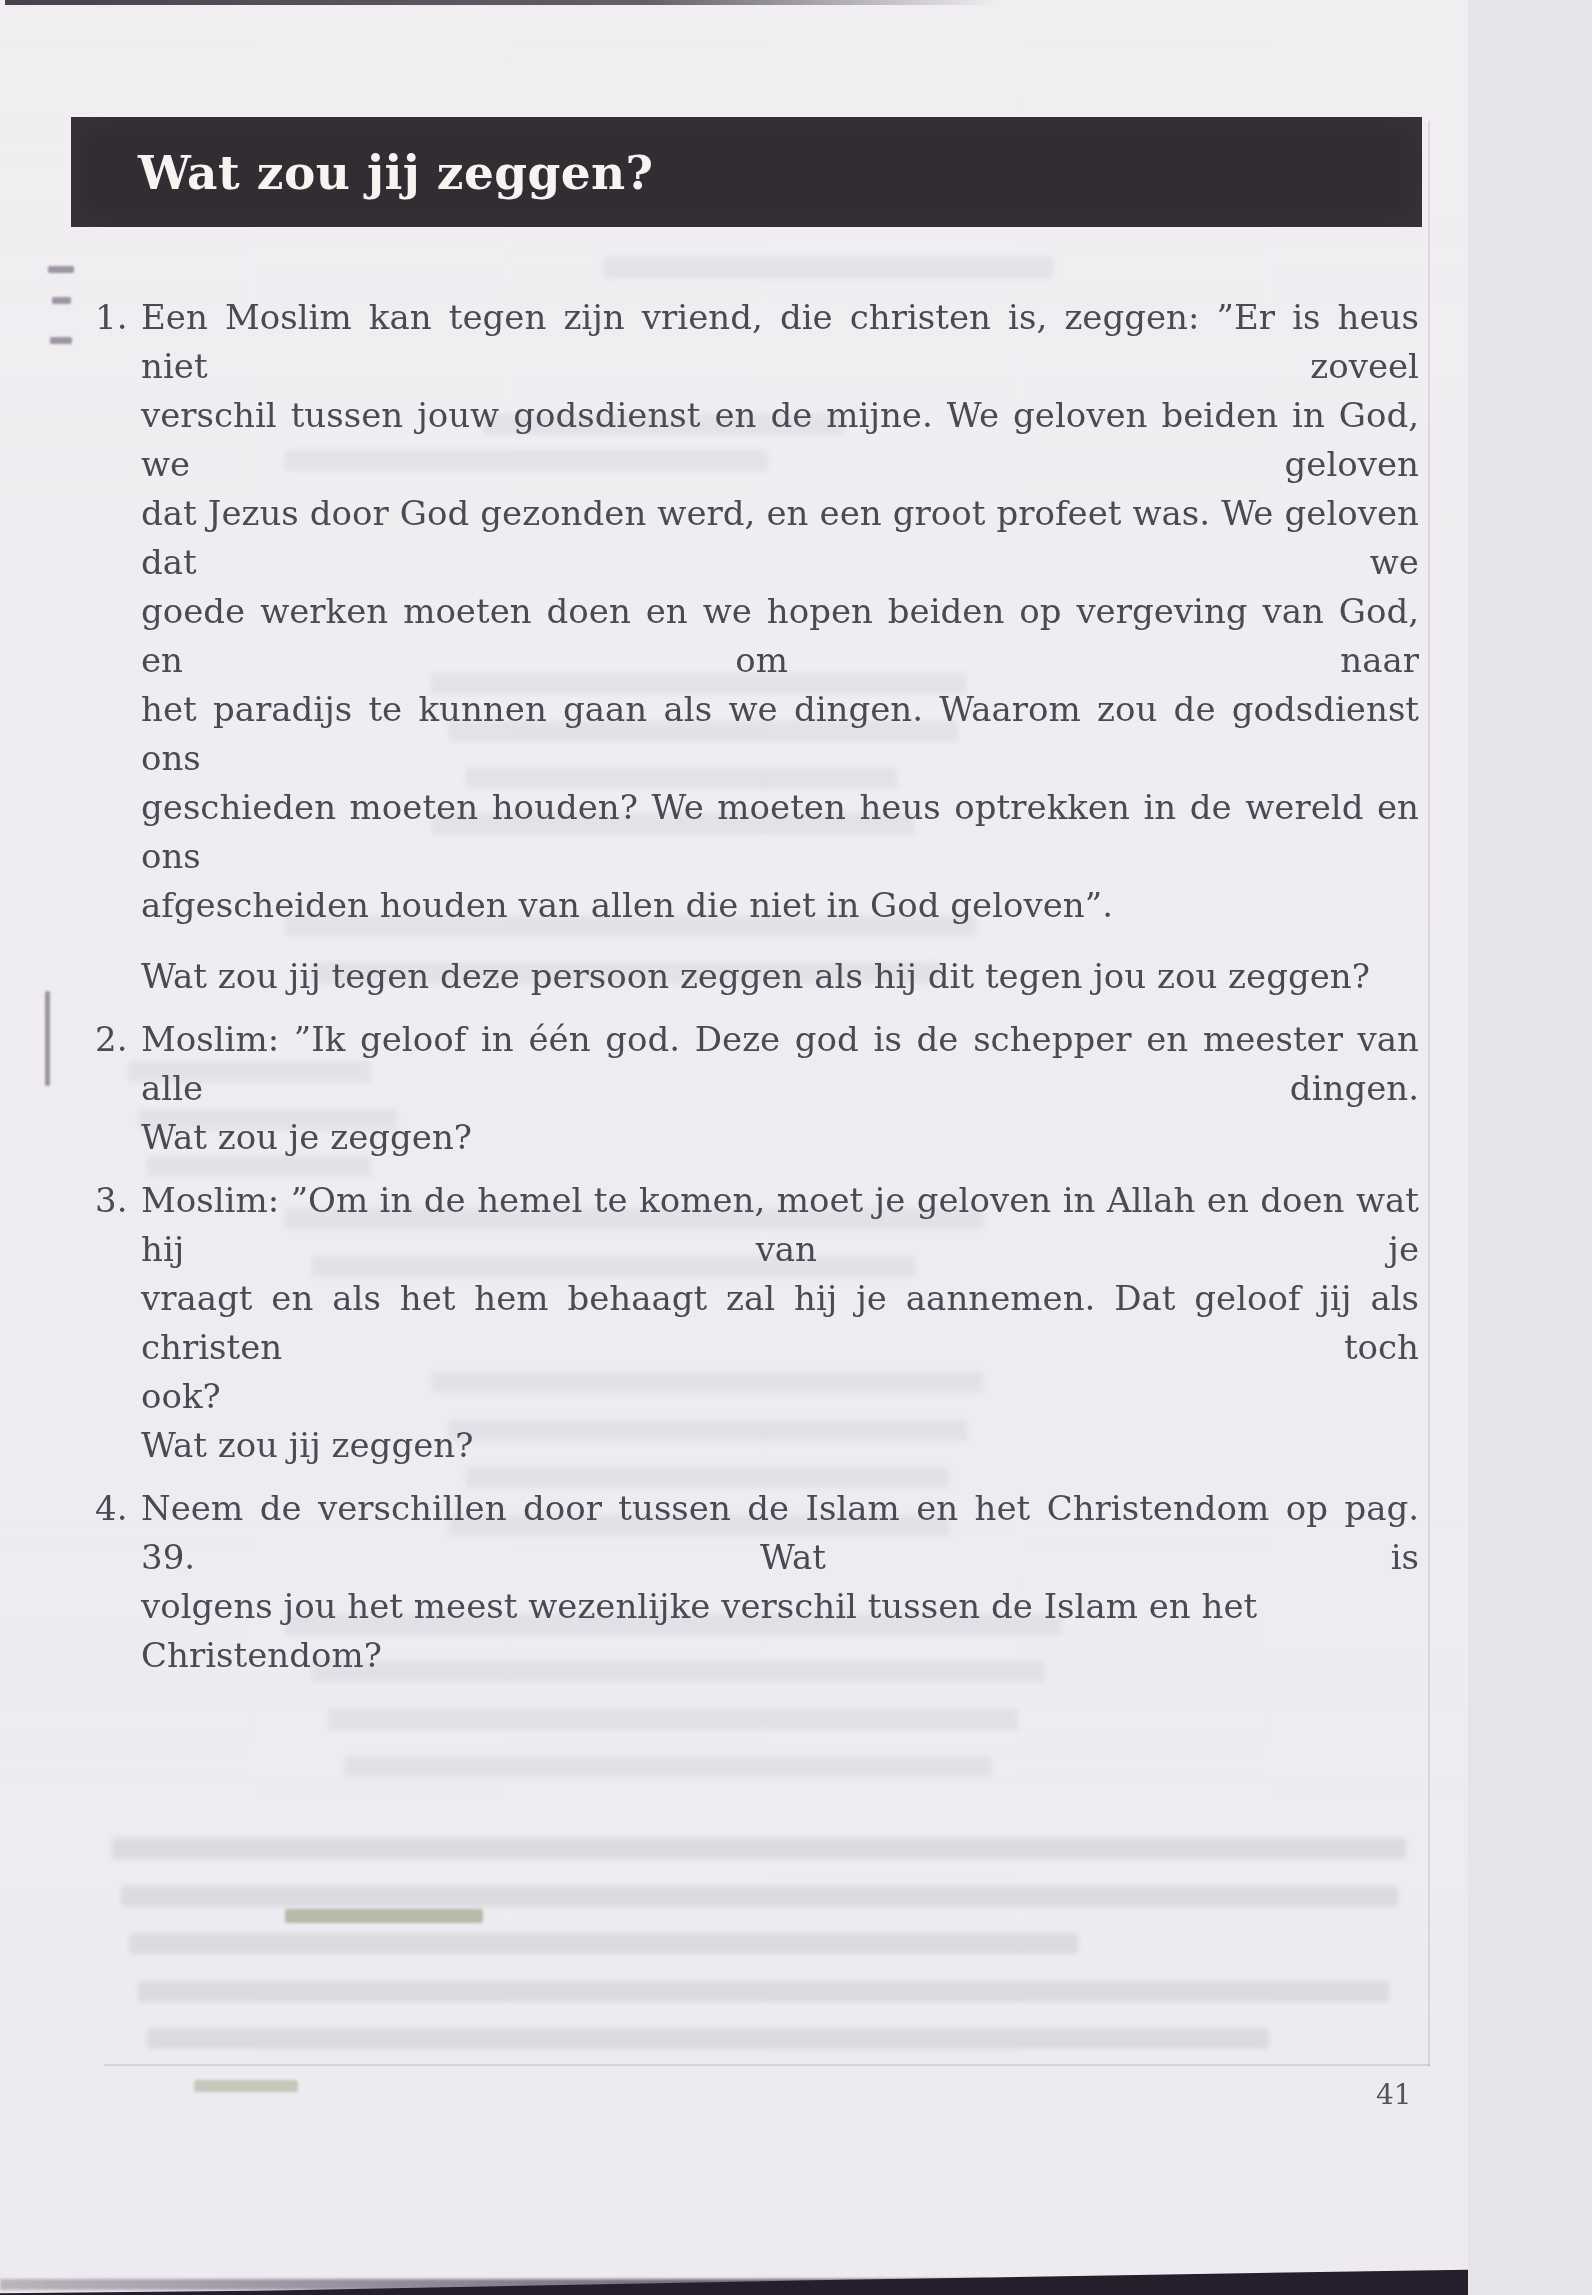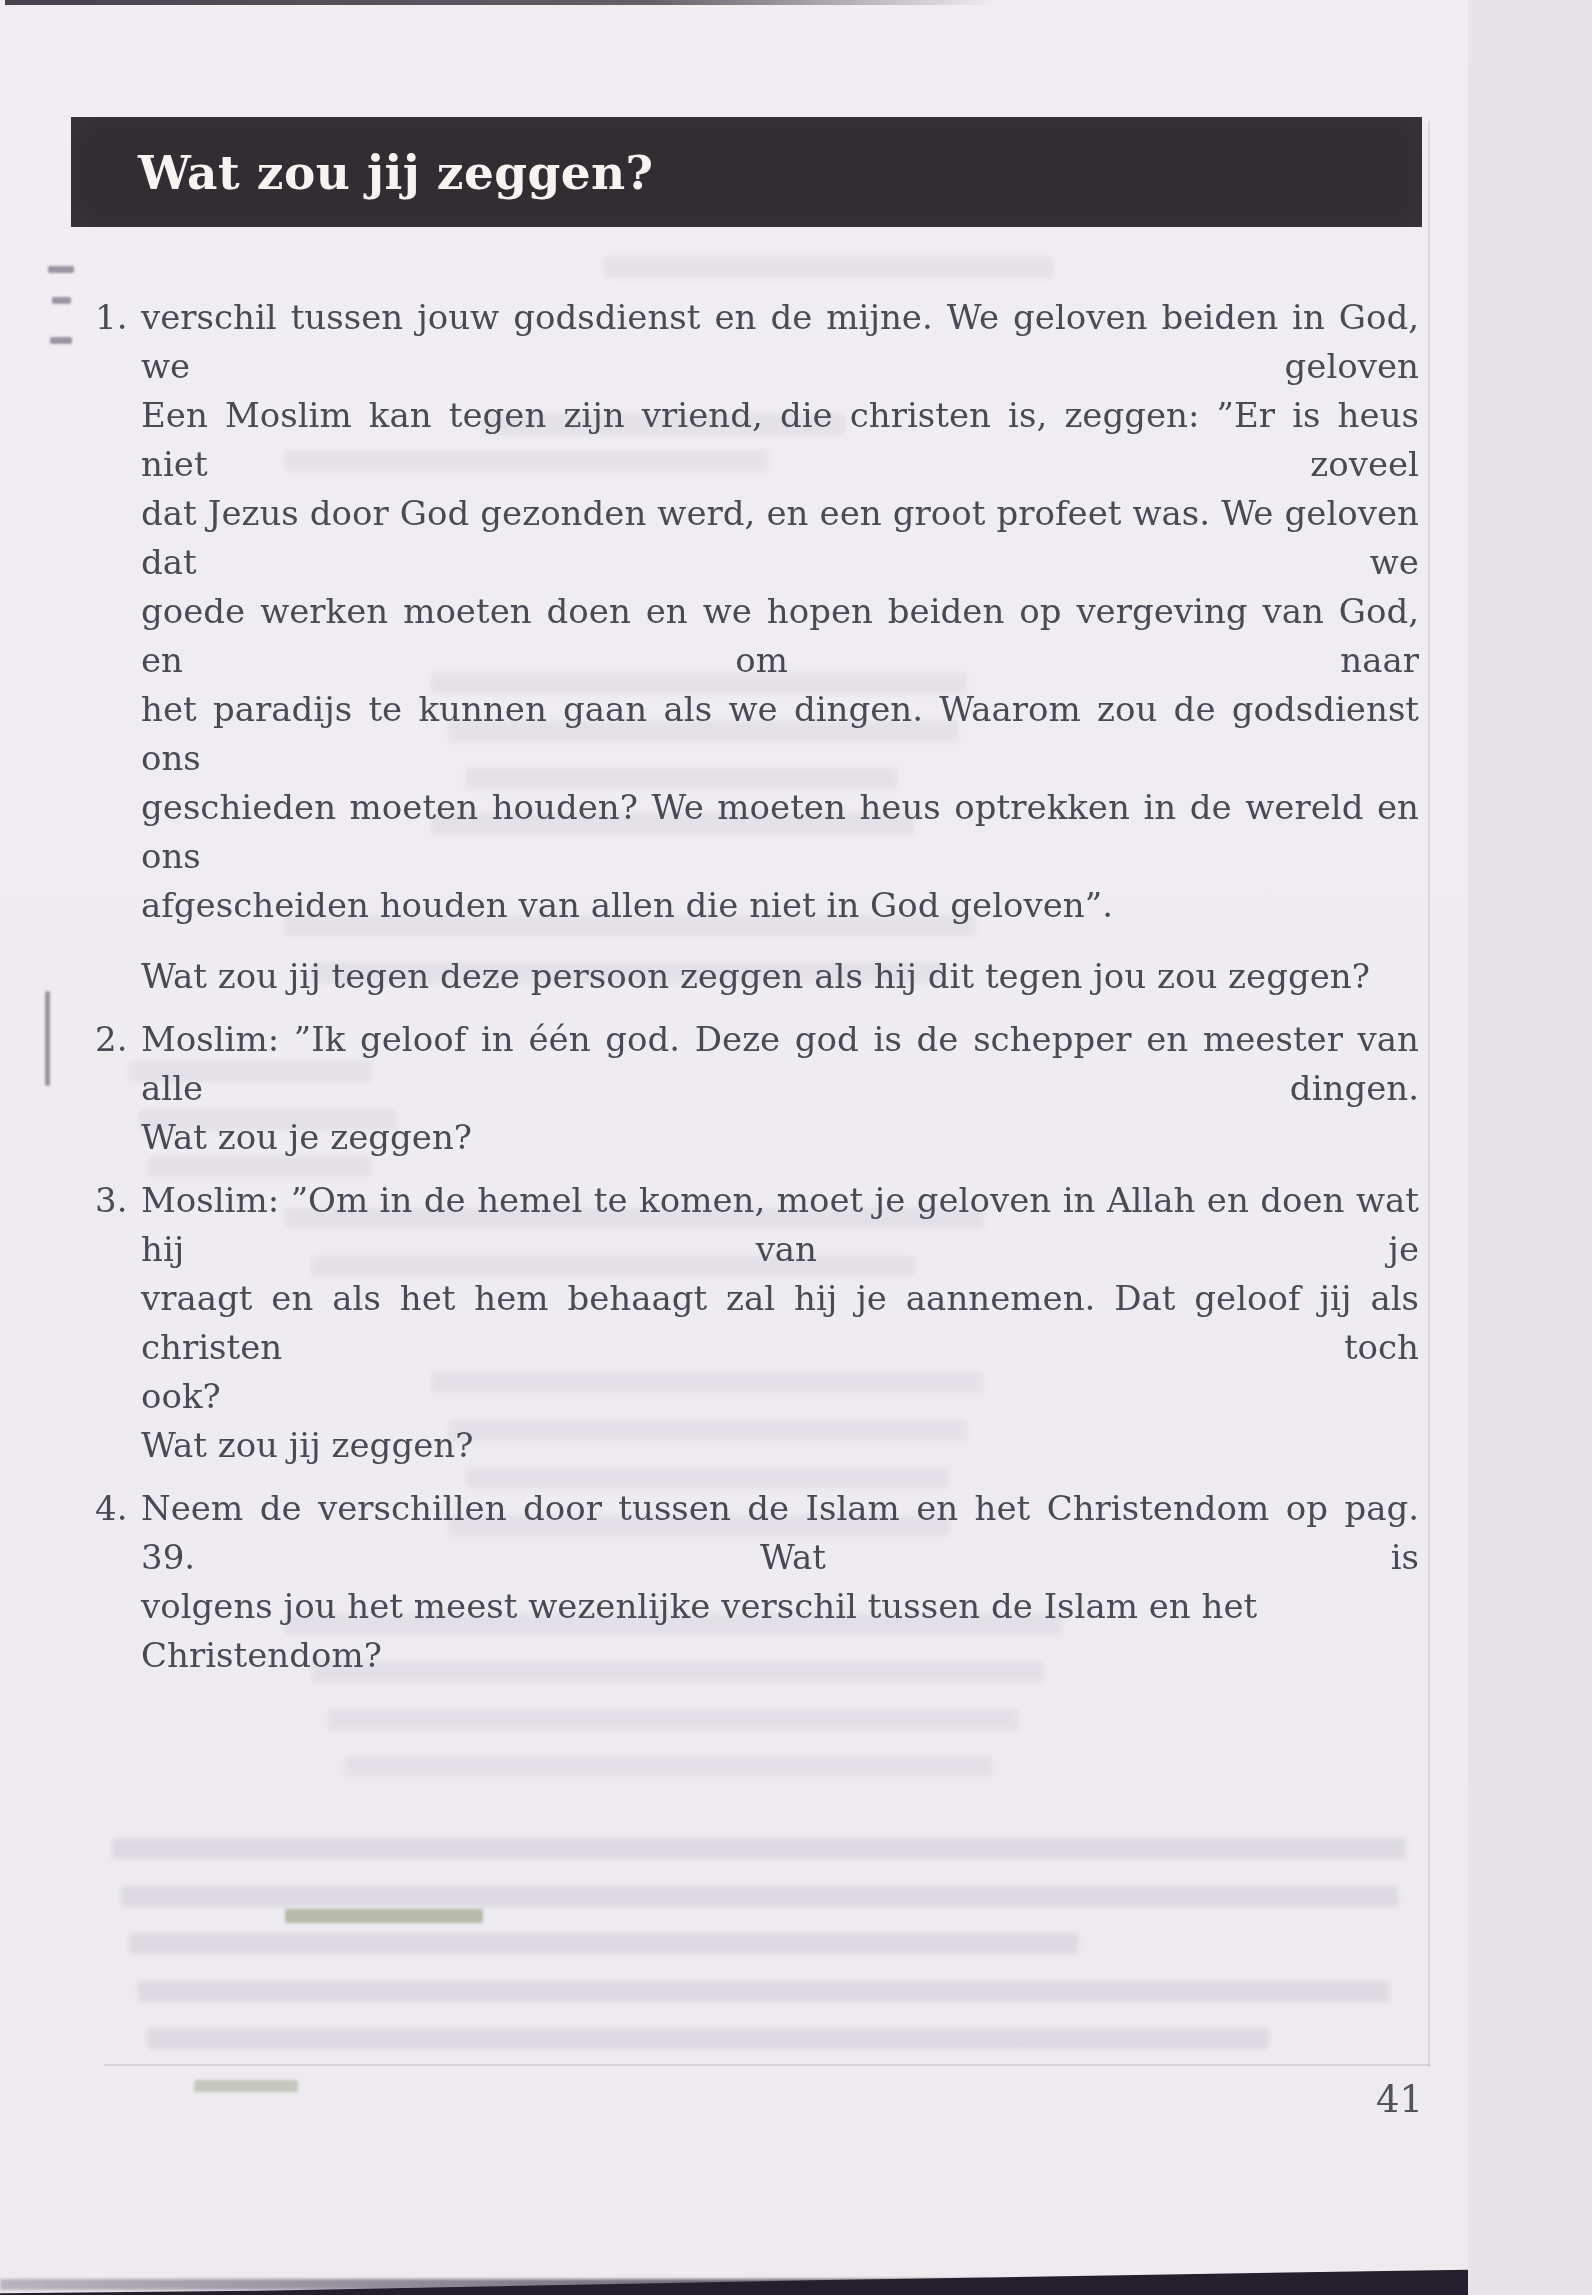--- a/index.html
+++ b/index.html
@@ -38,21 +38,21 @@
     font-size:34px;line-height:49px;}
   .item{display:flex;}
   .item + .item{margin-top:14px;}
   .num{width:46px;flex:0 0 46px;}
   .txt{flex:1;min-width:0;}
   .line{white-space:normal;}
   .jl{text-align:justify;text-align-last:justify;}
   .q{margin-top:0;}
   .q.gap{margin-top:22.4px;}
   
-  .pagenum{position:absolute;left:1376px;top:2078px;font-size:37px;color:#55525c;}
+  .pagenum{position:absolute;left:1376px;top:2078px;font-size:28px;color:#55525c;}
 </style>
 </head>
 <body>
 
 <div class="scan">
 
   <div class="topline"></div>
   <div class="seam"></div>
   <div class="hairline"></div>
   <div class="tick" style="left:48px;top:266px;width:26px;height:7px;"></div>
@@ -92,22 +92,22 @@
 
   <div class="bar">
     <span class="title">Wat zou jij zeggen?</span>
   </div>
 
   <div class="content">
 
     <div class="item">
       <div class="num">1.</div>
       <div class="txt">
+        <div class="line jl">Een Moslim kan tegen zijn vriend, die christen is, zeggen: ”Er is heus niet zoveel</div>
         <div class="line jl">verschil tussen jouw godsdienst en de mijne. We geloven beiden in God, we geloven</div>
-        <div class="line jl">Een Moslim kan tegen zijn vriend, die christen is, zeggen: ”Er is heus niet zoveel</div>
         <div class="line jl">dat Jezus door God gezonden werd, en een groot profeet was. We geloven dat we</div>
         <div class="line jl">goede werken moeten doen en we hopen beiden op vergeving van God, en om naar</div>
         <div class="line jl">het paradijs te kunnen gaan als we dingen. Waarom zou de godsdienst ons</div>
         <div class="line jl">geschieden moeten houden? We moeten heus optrekken in de wereld en ons</div>
         <div class="line">afgescheiden houden van allen die niet in God geloven”.</div>
         <div class="line q gap">Wat zou jij tegen deze persoon zeggen als hij dit tegen jou zou zeggen?</div>
       </div>
     </div>
 
     <div class="item">

